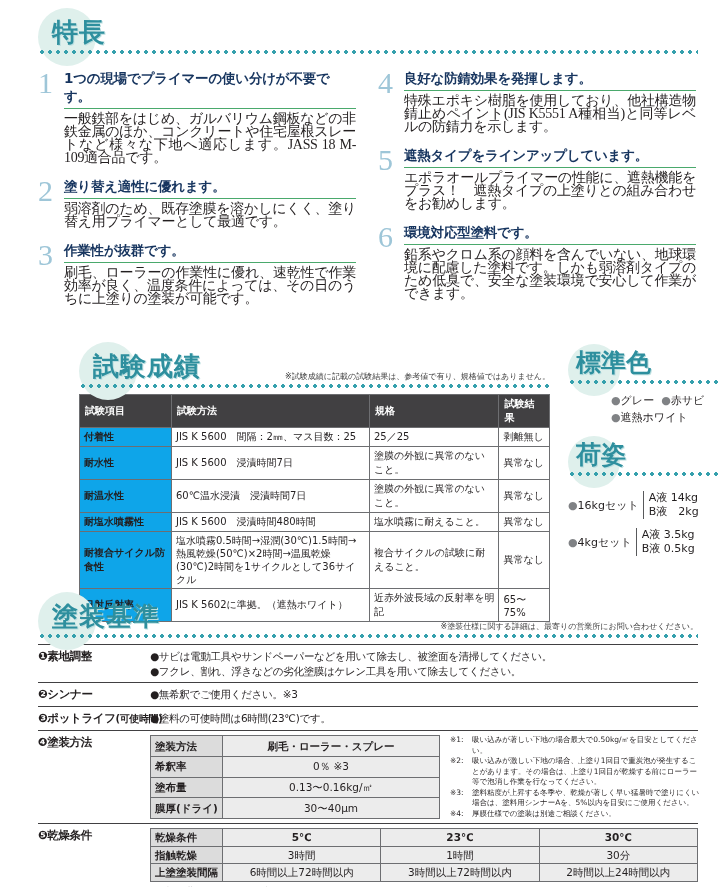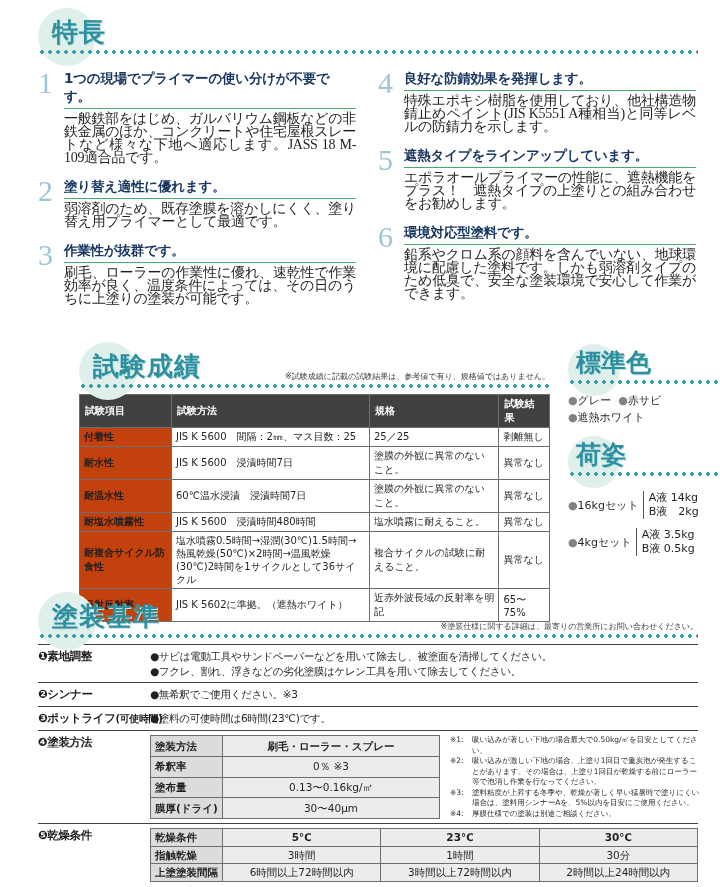--- a/index.html
+++ b/index.html
@@ -66,21 +66,21 @@
   table.tbl { border-collapse:collapse; width:100%; }
   table.tbl th, table.tbl td {
     border:1px solid #6d6e71;
     font-size:10px; padding:2px 4px; color:#231f20;
   }
   table.tbl thead th {
     background:#414042; color:#ffffff; font-weight:bold;
     text-align:left; padding:2px 5px; font-size:10px;
   }
   table.tbl td.lbl {
-    background:#c2410c; font-weight:bold; width:105px; text-align:left;
+    background:#0ea5e9; font-weight:bold; width:105px; text-align:left;
   }
   table.tbl td.meth { width:224px; }
   table.tbl td.spec { width:148px; }
   table.tbl td.res  { width:54px; text-align:left; }
   .cycle { line-height:13px; }
 
   
   #sidecol { position:absolute; left:568px; top:348px; width:150px; }
   .side-head { position:relative; height:42px; margin-bottom:2px; }
   .side-circle {
@@ -90,21 +90,21 @@
   .side-title {
     position:absolute; left:8px; top:0;
     font-size:25px; font-weight:bold; color:#2e8f9e;
     text-shadow:1px 1px 0 #bcdfe0; line-height:30px; white-space:nowrap;
   }
   .side-dots {
     position:absolute; left:0; right:0; bottom:6px; height:4px;
     background-image:radial-gradient(circle, #35a0ad 1.6px, rgba(0,0,0,0) 1.7px);
     background-size:8px 4px; background-repeat:repeat-x;
   }
-  .color-row { font-size:11px; line-height:17px; color:#231f20; }
+  .color-row { font-size:11px; line-height:17px; color:#231f20;margin-left:43px; }
   .bullet { color:#808285; font-size:11px; }
   .pack-row { display:flex; align-items:center; margin-top:9px; }
   .pack-name { font-size:11px; white-space:nowrap; }
   .pack-vals {
     border-left:1.5px solid #58595b; margin-left:4px; padding-left:5px;
     font-size:11px; line-height:14px; white-space:nowrap;
   }
 
   
   #standards { position:absolute; left:38px; top:598px; width:660px; }

